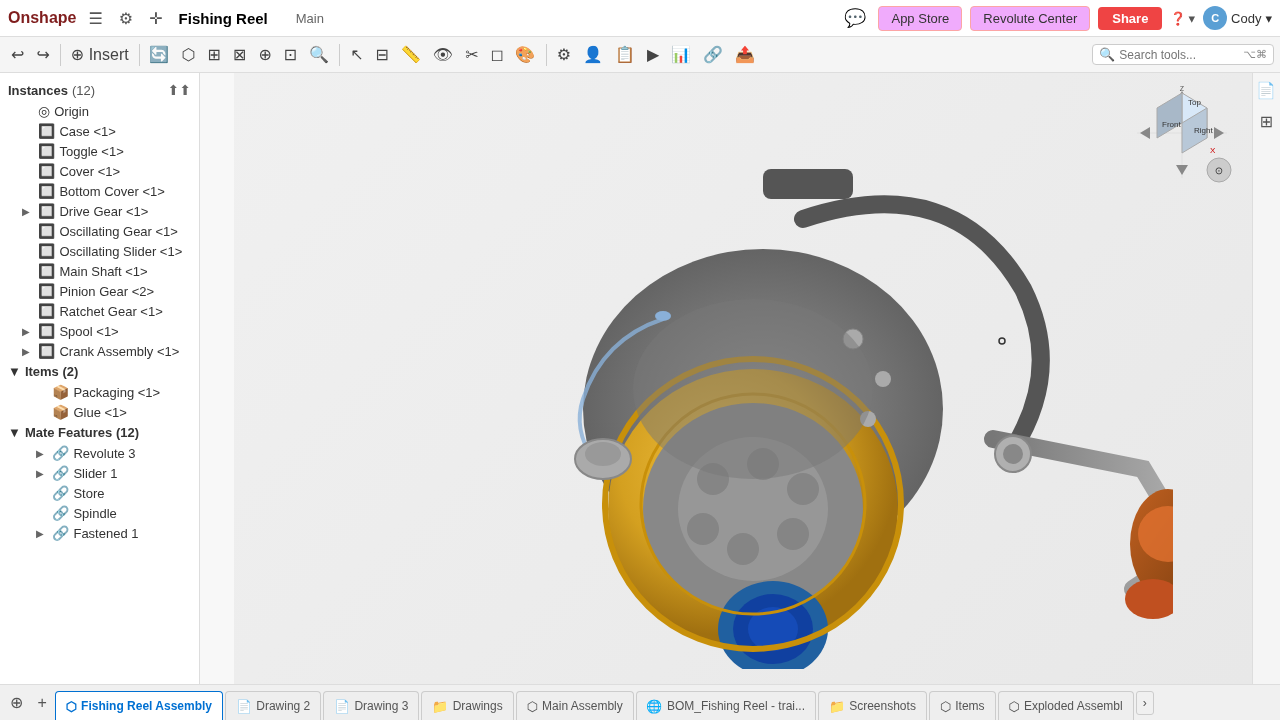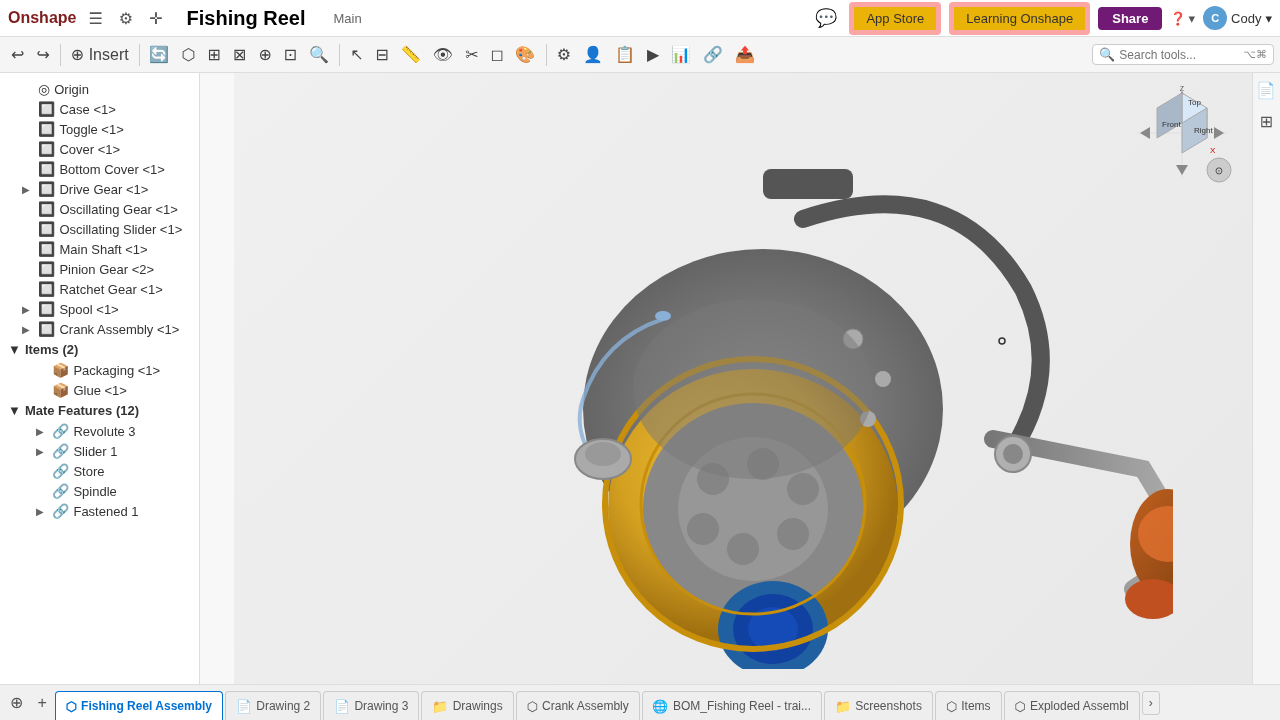--- a/index.html
+++ b/index.html
@@ -9,32 +9,32 @@
     #topbar {
       display: flex; align-items: center; height: 37px;
       background: #fff; border-bottom: 1px solid #ddd;
       padding: 0 8px; gap: 8px;
     }
     #logo { color: #7f1d1d; font-weight: bold; font-size: 16px; }
     .topbar-icon-btn {
       background: none; border: none; cursor: pointer; padding: 2px 4px;
       color: #555; font-size: 16px;
     }
-    #doc-title { font-weight: 600; font-size: 20px; margin-left: 12px; }
+    #doc-title { font-weight: 600; font-size: 15px; margin-left: 4px; }
     #doc-branch { font-size: 13px; color: #666; margin-left: 20px; }
     .topbar-spacer { flex: 1; }
     .topbar-icon-round {
       background: none; border: none; cursor: pointer; font-size: 18px; color: #555; padding: 2px 4px;
     }
     .topbar-btn {
-      border: 5px solid #fca5a5; background: #eab308; border-radius: 4px;
+      border: 1px solid #fca5a5; background: #f0abfc; border-radius: 4px;
       padding: 4px 12px; cursor: pointer; font-size: 13px; color: #333;
     }
     .topbar-btn-blue {
-      border: none; background: #701a75; border-radius: 4px;
+      border: none; background: #ef4444; border-radius: 4px;
       padding: 4px 14px; cursor: pointer; font-size: 13px; color: #fff; font-weight: 600;
     }
     .topbar-help {
       display: flex; align-items: center; gap: 2px; cursor: pointer; color: #555; font-size: 13px;
     }
     .topbar-user {
       display: flex; align-items: center; gap: 4px; cursor: pointer; color: #333; font-size: 13px;
     }
     .user-avatar {
       width: 24px; height: 24px; border-radius: 50%; background: #5a9fd4;
@@ -154,21 +154,21 @@
 <div id="topbar">
   <span id="logo">Onshape</span>
   <button class="topbar-icon-btn">☰</button>
   <button class="topbar-icon-btn">⚙</button>
   <button class="topbar-icon-btn">✛</button>
   <span id="doc-title">Fishing Reel</span>
   <span id="doc-branch">Main</span>
   <div class="topbar-spacer"></div>
   <button class="topbar-icon-round">💬</button>
   <button class="topbar-btn">App Store</button>
-  <button class="topbar-btn">Learning Onshape</button>
+  <button class="topbar-btn">Revolute Center</button>
   <button class="topbar-btn-blue">Share</button>
   <div class="topbar-help">
     <span>❓</span>
     <span>▾</span>
   </div>
   <div class="topbar-user">
     <div class="user-avatar">
       <span>C</span>
     </div>
     <span>Cody</span>
@@ -212,20 +212,25 @@
     <span>🔍</span>
     <input type="text" placeholder="Search tools..." style="">
     <span class="tb-search-kbd">⌥⌘</span>
   </div>
 </div>
 
 <div id="main">
 
   <div id="sidebar">
 
+    <div class="section-header">
+      <span>Instances</span>
+      <span class="instances-count">(12)</span>
+      <button class="sidebar-scroll-btn">⬆⬆</button>
+    </div>
 
     <div class="tree-item indent-1">
       <span class="tree-chevron"></span>
       <span class="tree-icon">◎</span>
       <span class="tree-label">Origin</span>
     </div>
 
     <div class="tree-item indent-1">
       <span class="tree-chevron"></span>
       <span class="tree-icon">🔲</span>
@@ -485,21 +490,21 @@
   <div class="tab inactive">
     <span class="tab-icon">📄</span>
     <span>Drawing 3</span>
   </div>
   <div class="tab inactive">
     <span class="tab-icon">📁</span>
     <span>Drawings</span>
   </div>
   <div class="tab inactive">
     <span class="tab-icon">⬡</span>
-    <span>Crank Assembly</span>
+    <span>Main Assembly</span>
   </div>
   <div class="tab inactive">
     <span class="tab-icon">🌐</span>
     <span>BOM_Fishing Reel - trai...</span>
   </div>
   <div class="tab inactive">
     <span class="tab-icon">📁</span>
     <span>Screenshots</span>
   </div>
   <div class="tab inactive">

